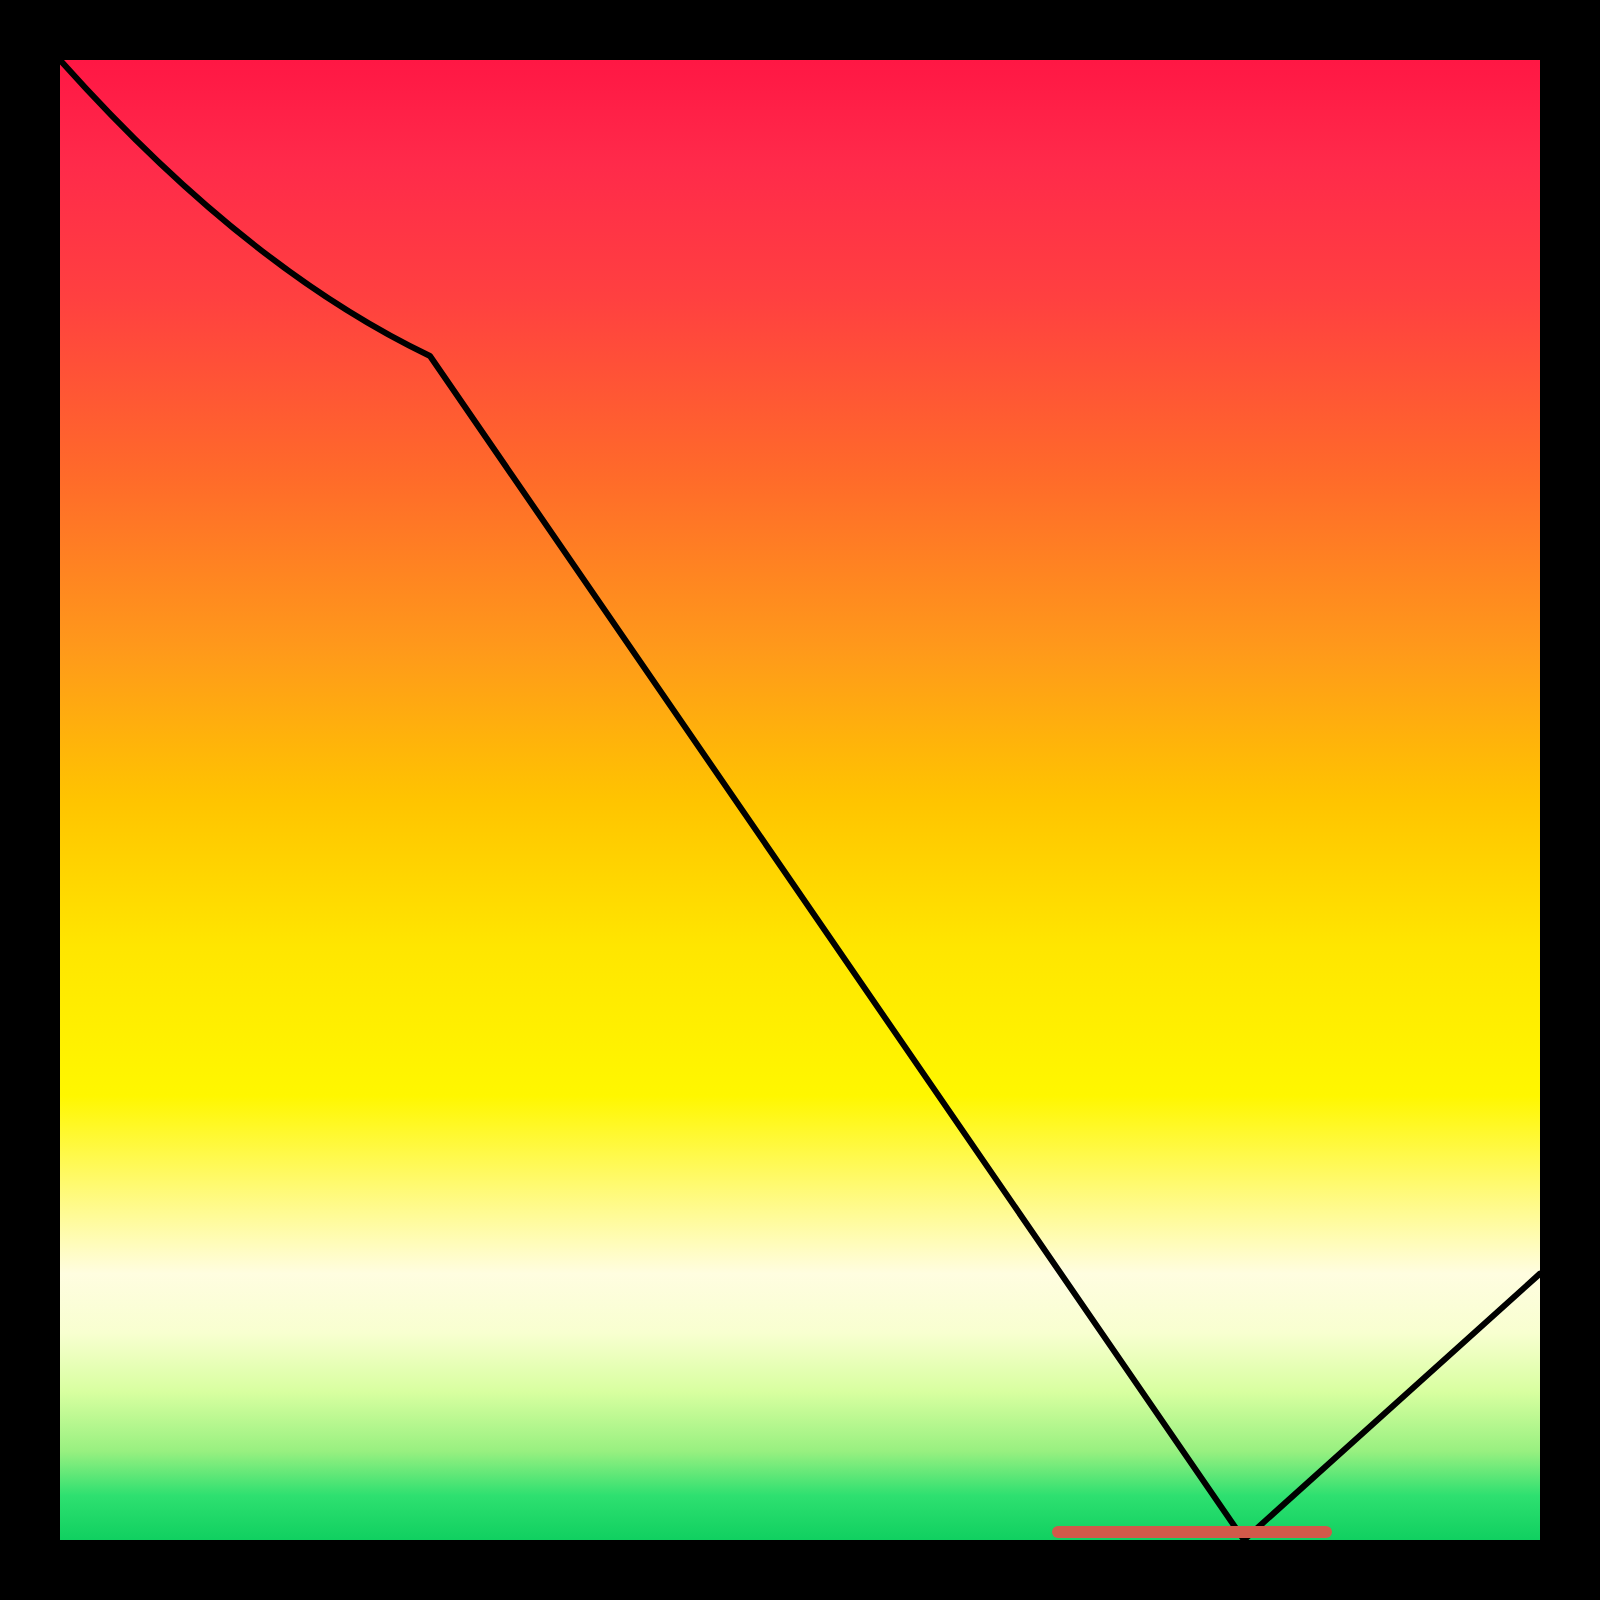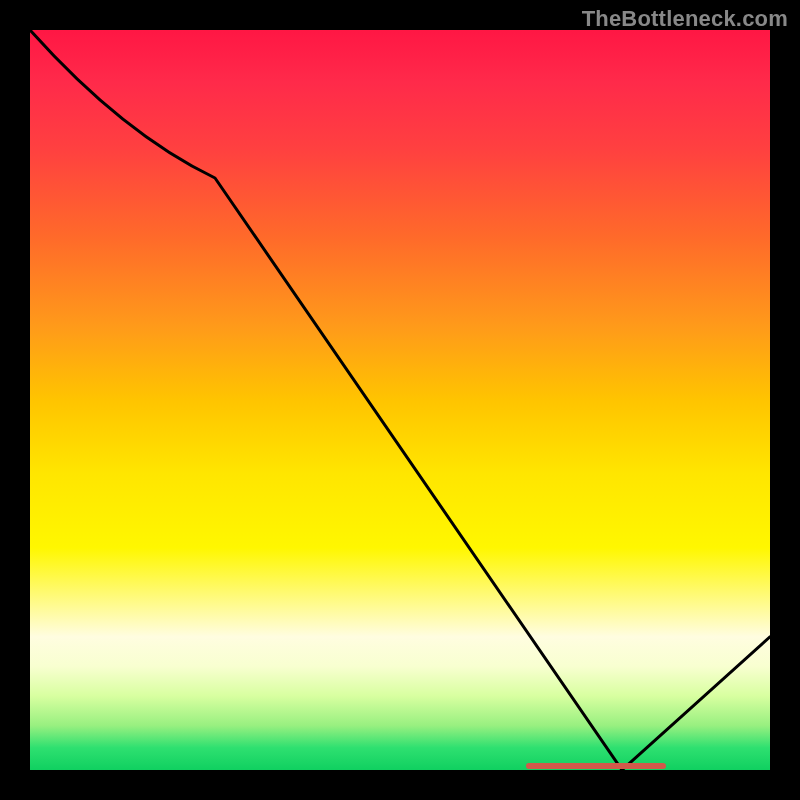--- a/index.html
+++ b/index.html
@@ -70,21 +70,20 @@
     height: 6px;
     border-radius: 3px;
     background: #d15a4a;
   }
 </style>
 </head>
 <body>
 
 <div class="frame">
 
-  <div class="watermark">TheBottleneck.com</div>
 
   <div class="plot-area">
 
     <svg class="line-layer" viewBox="0 0 740 740" preserveAspectRatio="none">
       <path id="curve-path" fill="none" stroke="#000" stroke-width="3" stroke-linejoin="round" stroke-linecap="round" d="M 0 0 Q 92.5 103.6 185 148 Q 388.5 444 592 740 L 740 606.8"></path>
     </svg>
 
     <div class="marker-band" style="top: 0px; height: 740px;">
       <div id="min-marker" class="marker-strip" style="left: 495.8px; width: 140.6px; top: 733.3px; background: rgb(209, 90, 74);"></div>
     </div>

